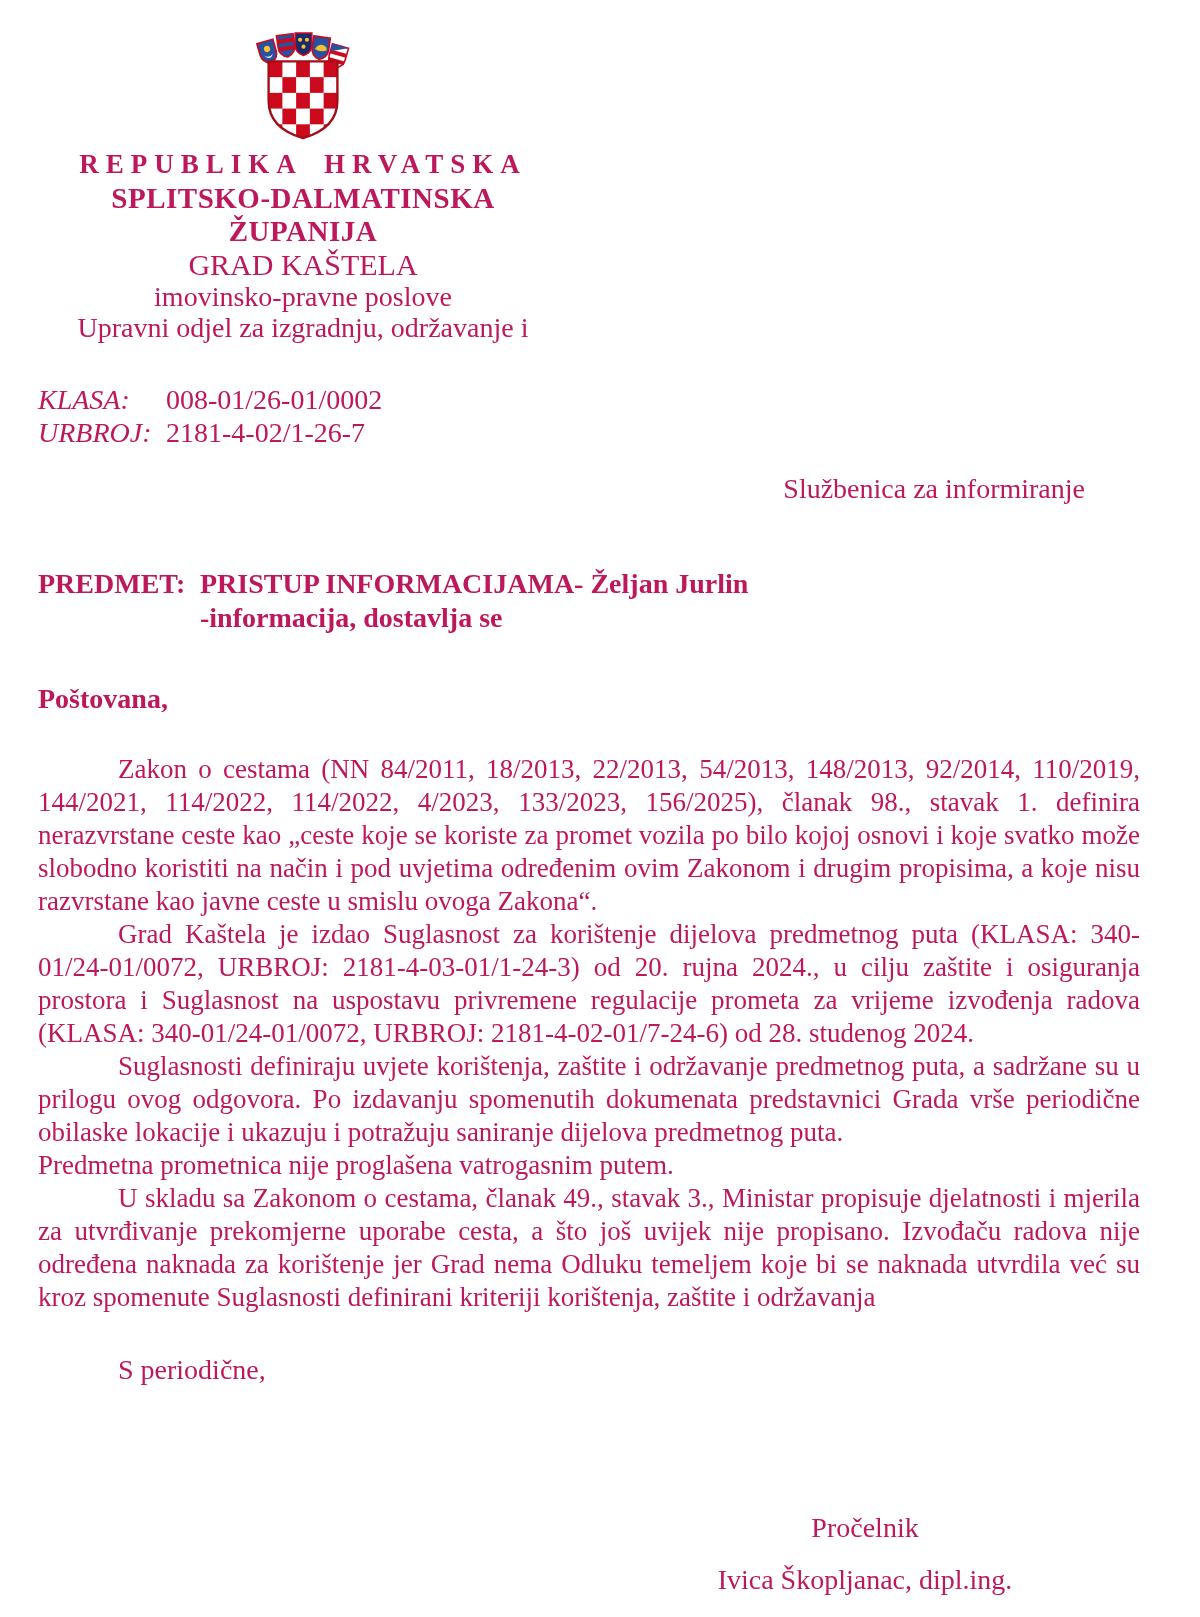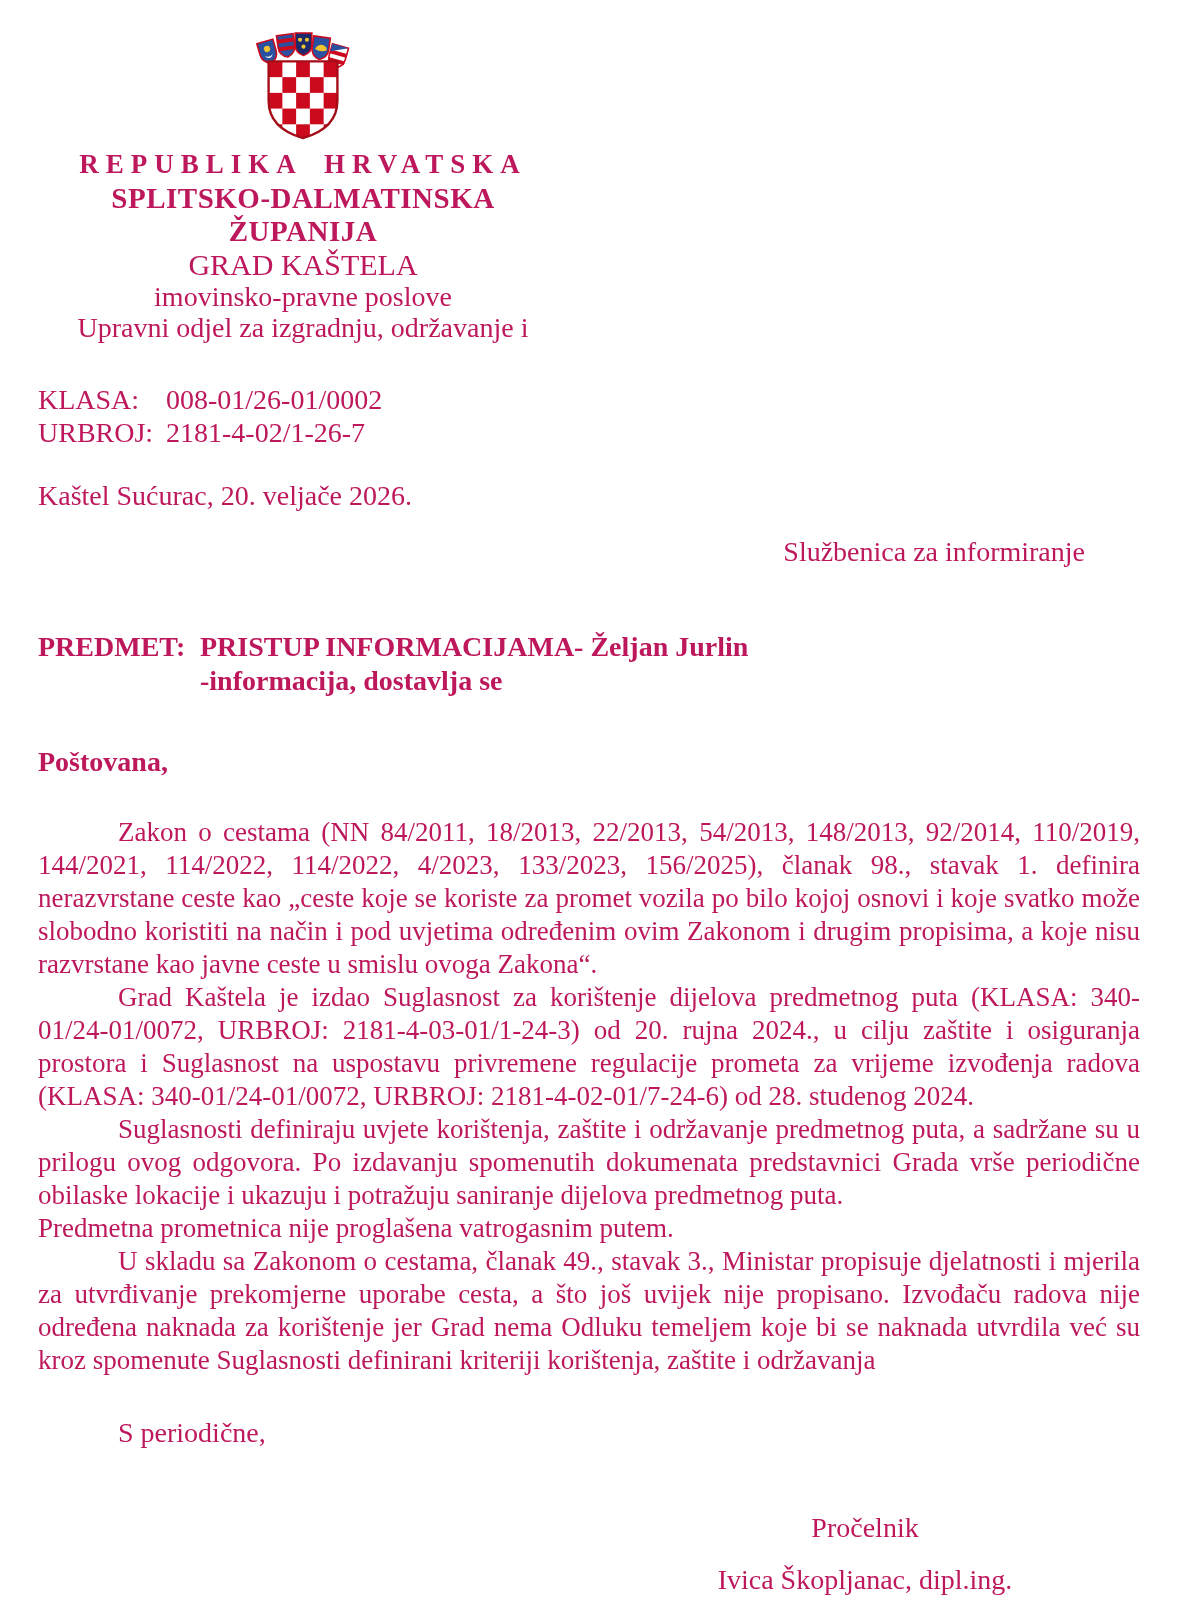--- a/index.html
+++ b/index.html
@@ -13,21 +13,21 @@
   
   .letterhead { width:530px; text-align:center; }
   .coat-wrap { width:530px; display:flex; justify-content:center; margin-bottom:4px; }
   .lh-country { font-size:27px; font-weight:bold; letter-spacing:7px; word-spacing:9px; line-height:36px; }
   .lh-county  { font-size:29px; font-weight:bold; letter-spacing:0.5px; line-height:33px; }
   .lh-city    { font-size:30px; line-height:33px; }
   .lh-dept    { font-size:28px; line-height:31px; }
   
   .meta { margin-top:40px; font-size:28px; line-height:33px; }
   .meta-row { display:flex; }
-  .meta-label { width:128px; }
+  .meta-label { width:128px;font-style:italic; }
   .place-date { margin-top:30px; font-size:28px; }
   
   .recipient { margin-top:24px; text-align:right; padding-right:55px; font-size:28px; }
   
   .subject { margin-top:62px; display:flex; font-weight:bold; font-size:28px; line-height:34px; }
   .subject-label { width:162px; flex:none; }
   
   .salutation { margin-top:48px; font-size:28px;font-weight:bold; }
   .letter-body { margin-top:38px; }
   .letter-body p {
@@ -110,21 +110,20 @@
 
   <section class="meta">
     <div class="meta-row">
       <span class="meta-label">KLASA:</span>
       <span>008-01/26-01/0002</span>
     </div>
     <div class="meta-row">
       <span class="meta-label">URBROJ:</span>
       <span>2181-4-02/1-26-7</span>
     </div>
-    <div class="place-date">Kaštel Sućurac, 20. veljače 2026.</div>
   </section>
 
   <div class="recipient">Službenica za informiranje</div>
 
   <div class="subject">
     <span class="subject-label">PREDMET:</span>
     <span>
       <span>PRISTUP INFORMACIJAMA- Željan Jurlin</span><br>
       <span>-informacija, dostavlja se</span>
     </span>

